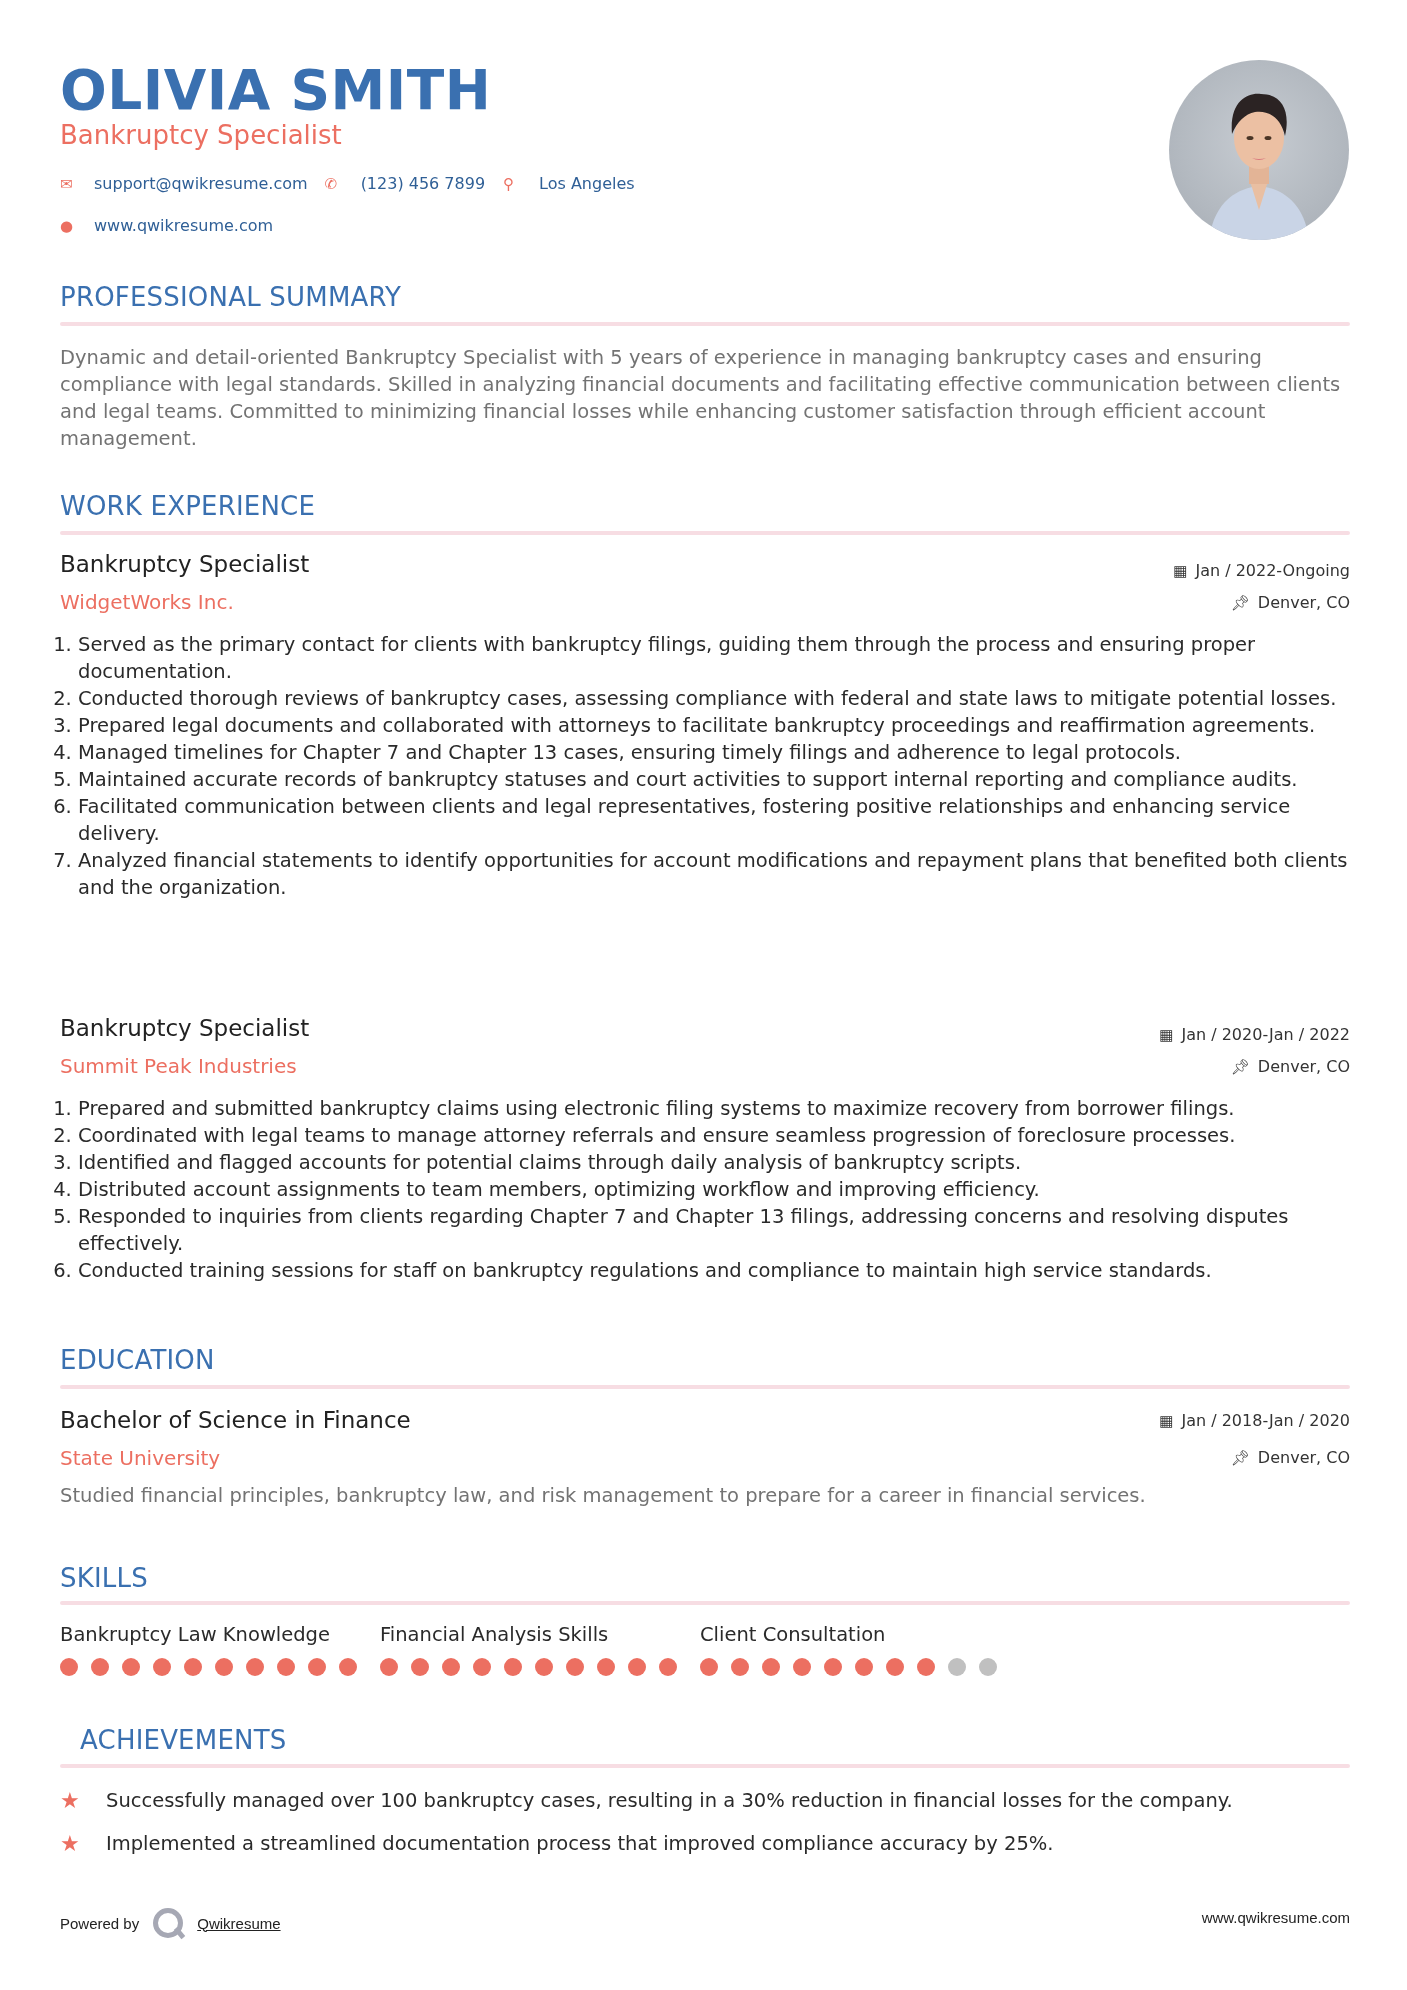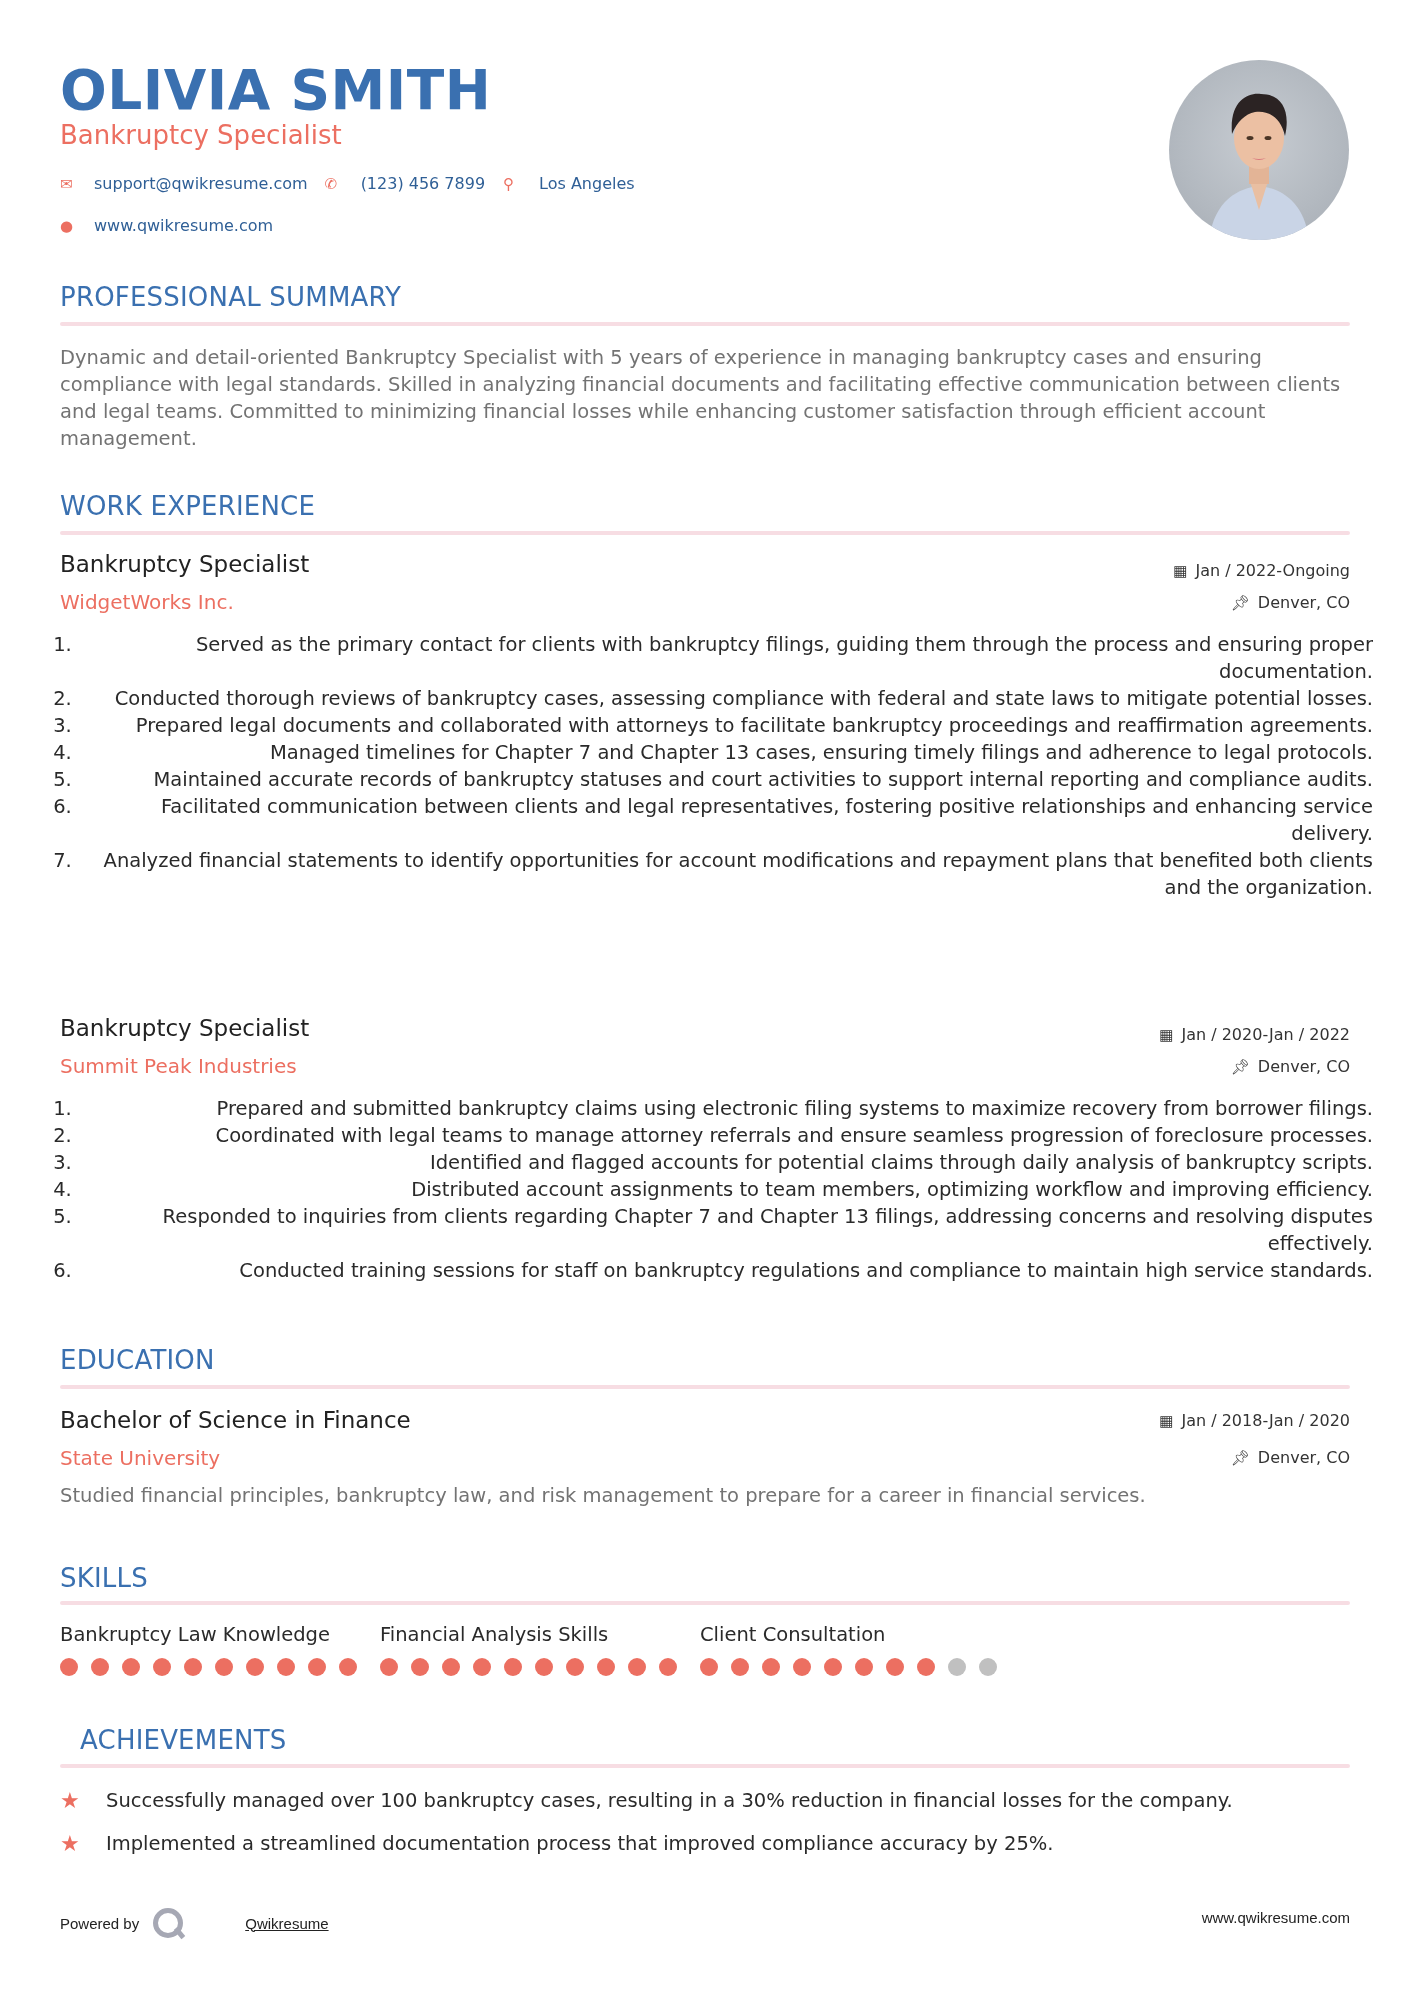--- a/index.html
+++ b/index.html
@@ -15,30 +15,30 @@
            background: radial-gradient(circle at 50% 45%, #c7ccd2 0%, #b3b9c0 60%, #a5abb3 100%); }
   .photo svg { display: block; }
   .sec-h { left: 60px; font-size: 26px; color: #3a70b0; font-weight: 500; white-space: nowrap; letter-spacing: 0.2px; }
   .divider { left: 60px; width: 1290px; height: 4px; background: #f7dde3; border-radius: 2px; }
   .para { left: 60px; width: 1295px; font-size: 19.5px; line-height: 27px; color: #737373; }
   .job-title { left: 60px; font-size: 23px; color: #222; white-space: nowrap; }
   .company { left: 60px; font-size: 20px; color: #ec6f61; white-space: nowrap; }
   .meta { right: 57px; font-size: 16px; color: #333; white-space: nowrap; display: flex; align-items: center; gap: 8px; }
   .meta .mi { font-size: 15px; color: #333; }
   ol.list { left: 60px; width: 1295px; margin: 0; padding: 0 0 0 18px; font-size: 19.5px; line-height: 27px; color: #2a2a2a; }
-  ol.list li { padding-left: 0; text-align: right; }
+  ol.list li { padding-left: 0; }
   .skill { width: 300px; }
   .skill-label { font-size: 19.5px; color: #2a2a2a; white-space: nowrap; }
   .dots { display: flex; gap: 13px; margin-top: 12px; }
   .dot { width: 18px; height: 18px; border-radius: 50%; background: #ec6f61; }
   .dot.off { background: #c0c0c0; }
   .ach { left: 60px; font-size: 19.5px; color: #2a2a2a; white-space: nowrap; display: flex; align-items: center; }
   .ach .star { width: 46px; color: #ec6f61; font-size: 22px; display: inline-block; }
   .footer-left { left: 60px; top: 1908px; font-family: "Liberation Sans", sans-serif; font-size: 15px; color: #222; display: flex; align-items: center; gap: 14px; }
-  .footer-left a { color: #222; text-decoration: underline; margin-left: 48px; }
+  .footer-left a { color: #222; text-decoration: underline; }
   .q-logo { width: 30px; height: 30px; border: 5px solid #a6a8b4; border-radius: 50%; box-sizing: border-box; position: relative; }
   .q-logo::after { content: ""; position: absolute; width: 5px; height: 12px; background: #a6a8b4; right: -4px; bottom: -6px; transform: rotate(-40deg); }
   .footer-right { right: 57px; top: 1909px; font-family: "Liberation Sans", sans-serif; font-size: 15px; color: #222; }
 </style>
 </head>
 <body>
 
 <div class="page">
 
   <div class="abs name">OLIVIA SMITH</div>

